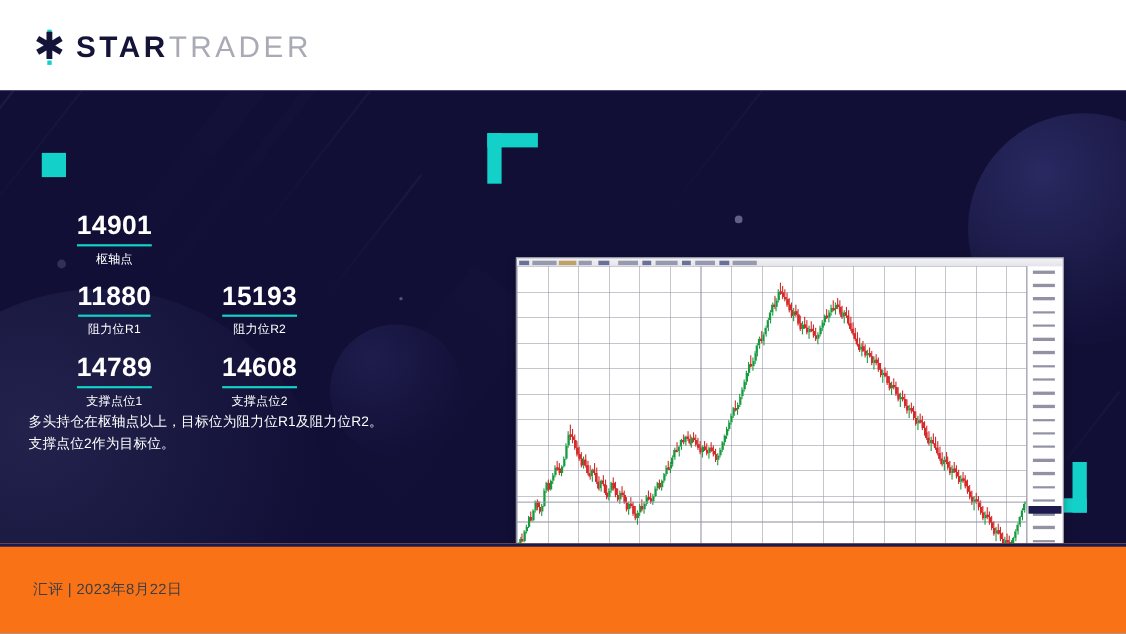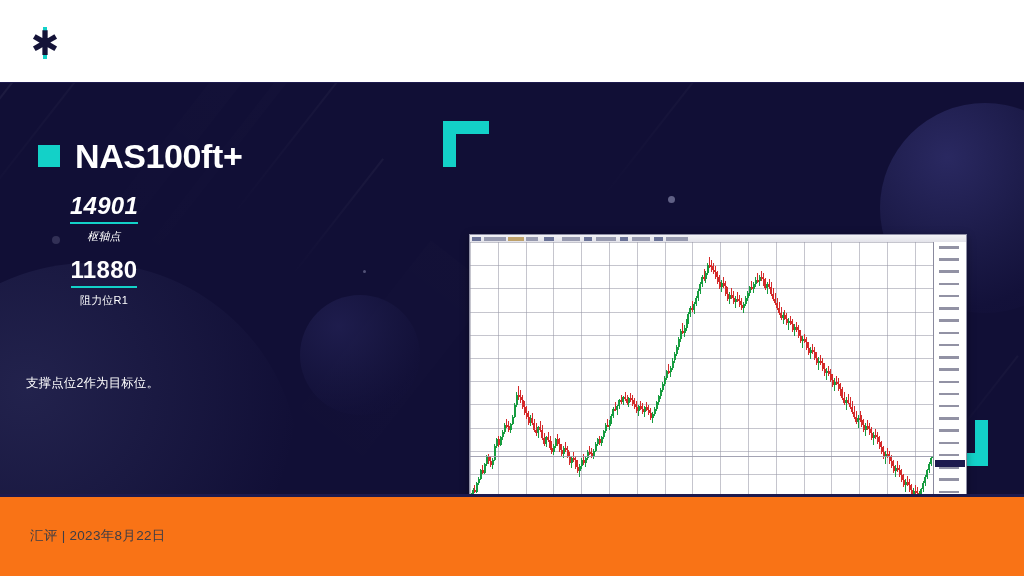--- a/index.html
+++ b/index.html
@@ -67,21 +67,21 @@
   .levels{position:absolute;left:38px;top:110px;width:300px;}
   .lv-row{display:flex;}
   .lv{width:132px;text-align:center;}
   .lv .val{
     color:#ffffff;font-size:24px;font-weight:700;line-height:1.12;letter-spacing:0.3px;
     display:inline-block;border-bottom:2px solid #13D1C8;padding-bottom:2px;
   }
   .lv .lab{
     color:#ffffff;font-size:11px;line-height:1.5;margin-top:4px;letter-spacing:0.2px;
   }
-  .lv-row.r1{margin-top:0px;font-style:italic;}
+  .lv-row.r1{margin-top:0px;}
   .lv-row.r2{margin-top:13px;}
   .lv-row.r3{margin-top:13px;}
 
   .analysis{position:absolute;left:26px;top:290px;width:375px;}
   .analysis h4{
     margin:0 0 7px 0;color:#E8176E;font-size:13px;font-weight:700;letter-spacing:0.3px;
   }
   .analysis p{
     margin:0;color:#ffffff;font-size:12.5px;line-height:1.62;letter-spacing:0.1px;
   }
@@ -144,20 +144,23 @@
 <body>
 
 <div class="page">
 
   <div class="header">
     <div class="logo">
       <div class="logo-mark">
         <div class="sq top"></div>
         <div class="ast">✱</div>
         <div class="sq bot"></div>
+      </div>
+      <div class="logo-text">
+        <span class="a">STAR</span><span class="b">TRADER</span>
       </div>
     </div>
     <div class="header-rule"></div>
   </div>
 
   <div class="hero">
 
     <div class="hero-bg">
       <div class="streak" style="left:-40px;top:-30px;width:2px;height:190px;transform:rotate(38deg);opacity:.55;"></div>
       <div class="streak" style="left:30px;top:-60px;width:1.5px;height:230px;transform:rotate(38deg);opacity:.35;"></div>
@@ -174,39 +177,53 @@
       <div class="sphere" style="left:300px;top:212px;width:120px;height:120px;opacity:.5;"></div>
       <div class="dot" style="left:668px;top:113px;width:7px;height:7px;opacity:.85;"></div>
       <div class="dot" style="left:363px;top:187px;width:3px;height:3px;opacity:.7;"></div>
       <div class="dot" style="left:52px;top:153px;width:8px;height:8px;opacity:.35;"></div>
     </div>
 
     <div class="left">
 
       <div class="title-row">
         <div class="title-bullet"></div>
-        <div class="title">NAS100ft+</div>
       </div>
 
       <div class="levels">
         <div class="lv-row r1">
           <div class="lv">
             <div><span class="val">14901</span></div>
             <div class="lab">枢轴点</div>
           </div>
         </div>
         <div class="lv-row r2">
           <div class="lv">
             <div><span class="val">11880</span></div>
             <div class="lab">阻力位R1</div>
           </div>
+          <div class="lv">
+            <div><span class="val">15193</span></div>
+            <div class="lab">阻力位R2</div>
+          </div>
+        </div>
+        <div class="lv-row r3">
+          <div class="lv">
+            <div><span class="val">14789</span></div>
+            <div class="lab">支撑点位1</div>
+          </div>
+          <div class="lv">
+            <div><span class="val">14608</span></div>
+            <div class="lab">支撑点位2</div>
+          </div>
         </div>
       </div>
 
       <div class="analysis">
+        <p>多头持仓在枢轴点以上，目标位为阻力位R1及阻力位R2。</p>
         <p>支撑点位2作为目标位。</p>
       </div>
     </div>
 
     <div class="chartwrap">
       <div class="bracket br-tl-h"></div>
       <div class="bracket br-tl-v"></div>
       <div class="bracket br-br-h"></div>
       <div class="bracket br-br-v"></div>
 

